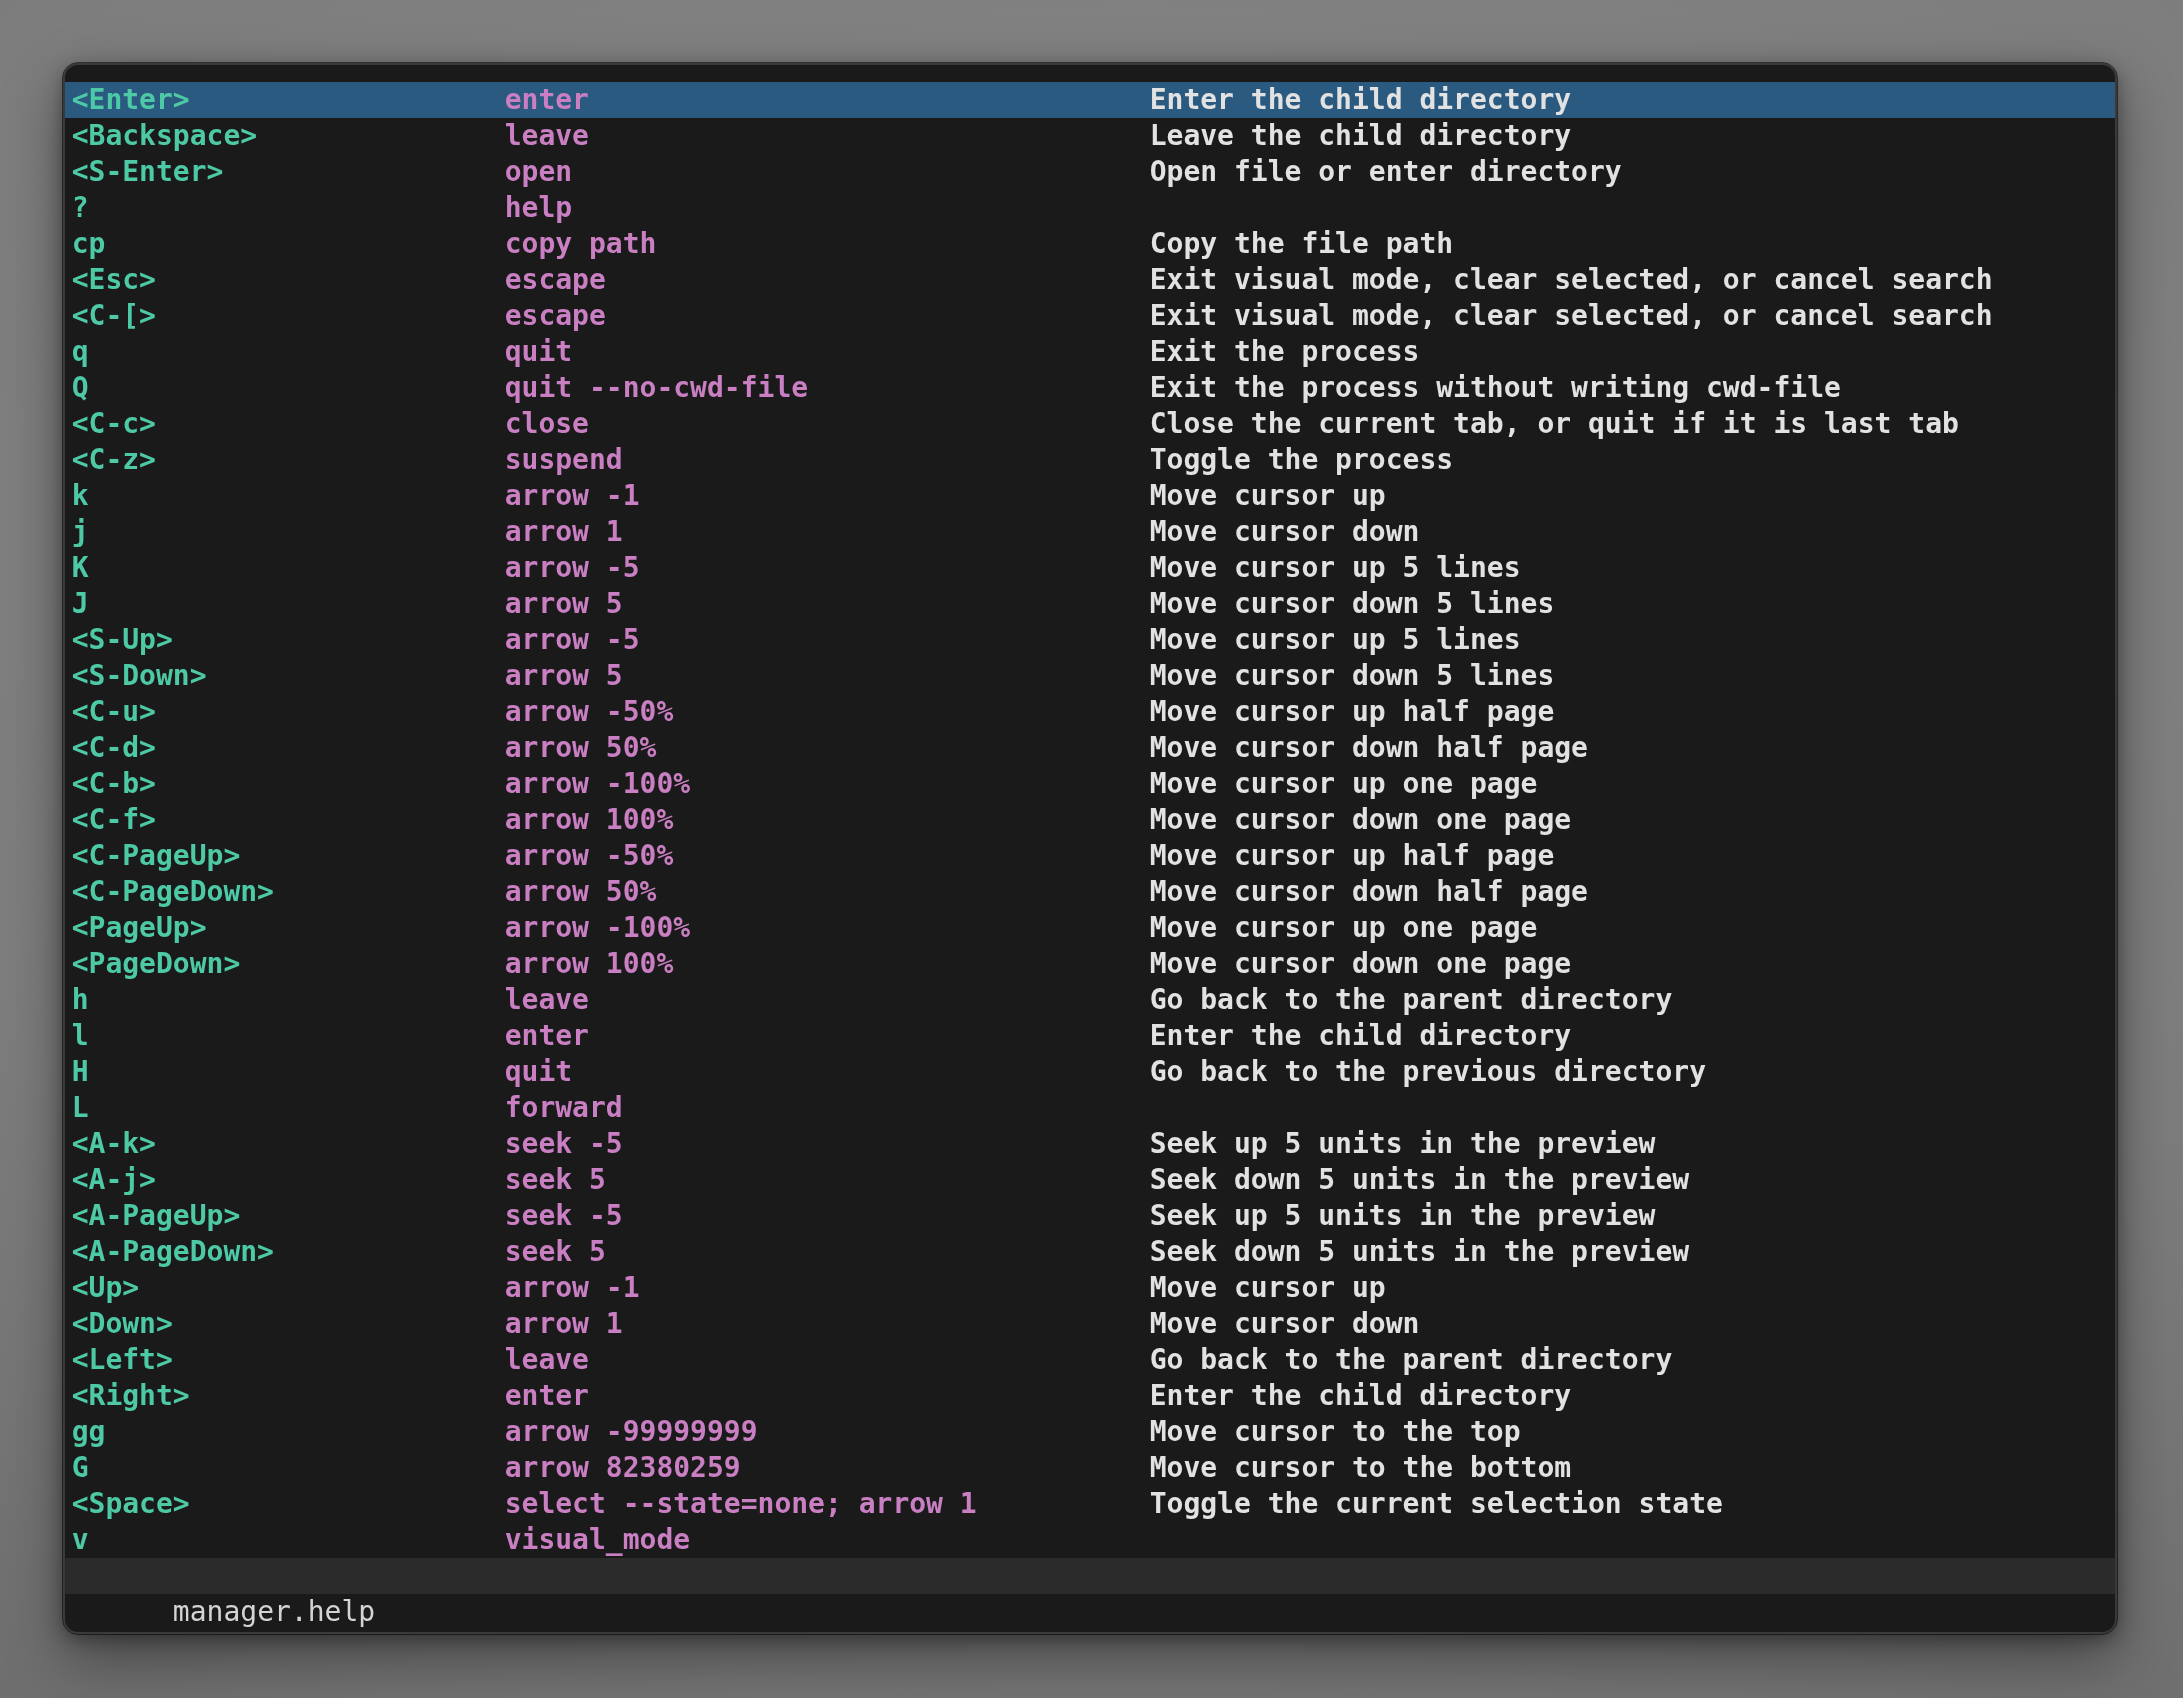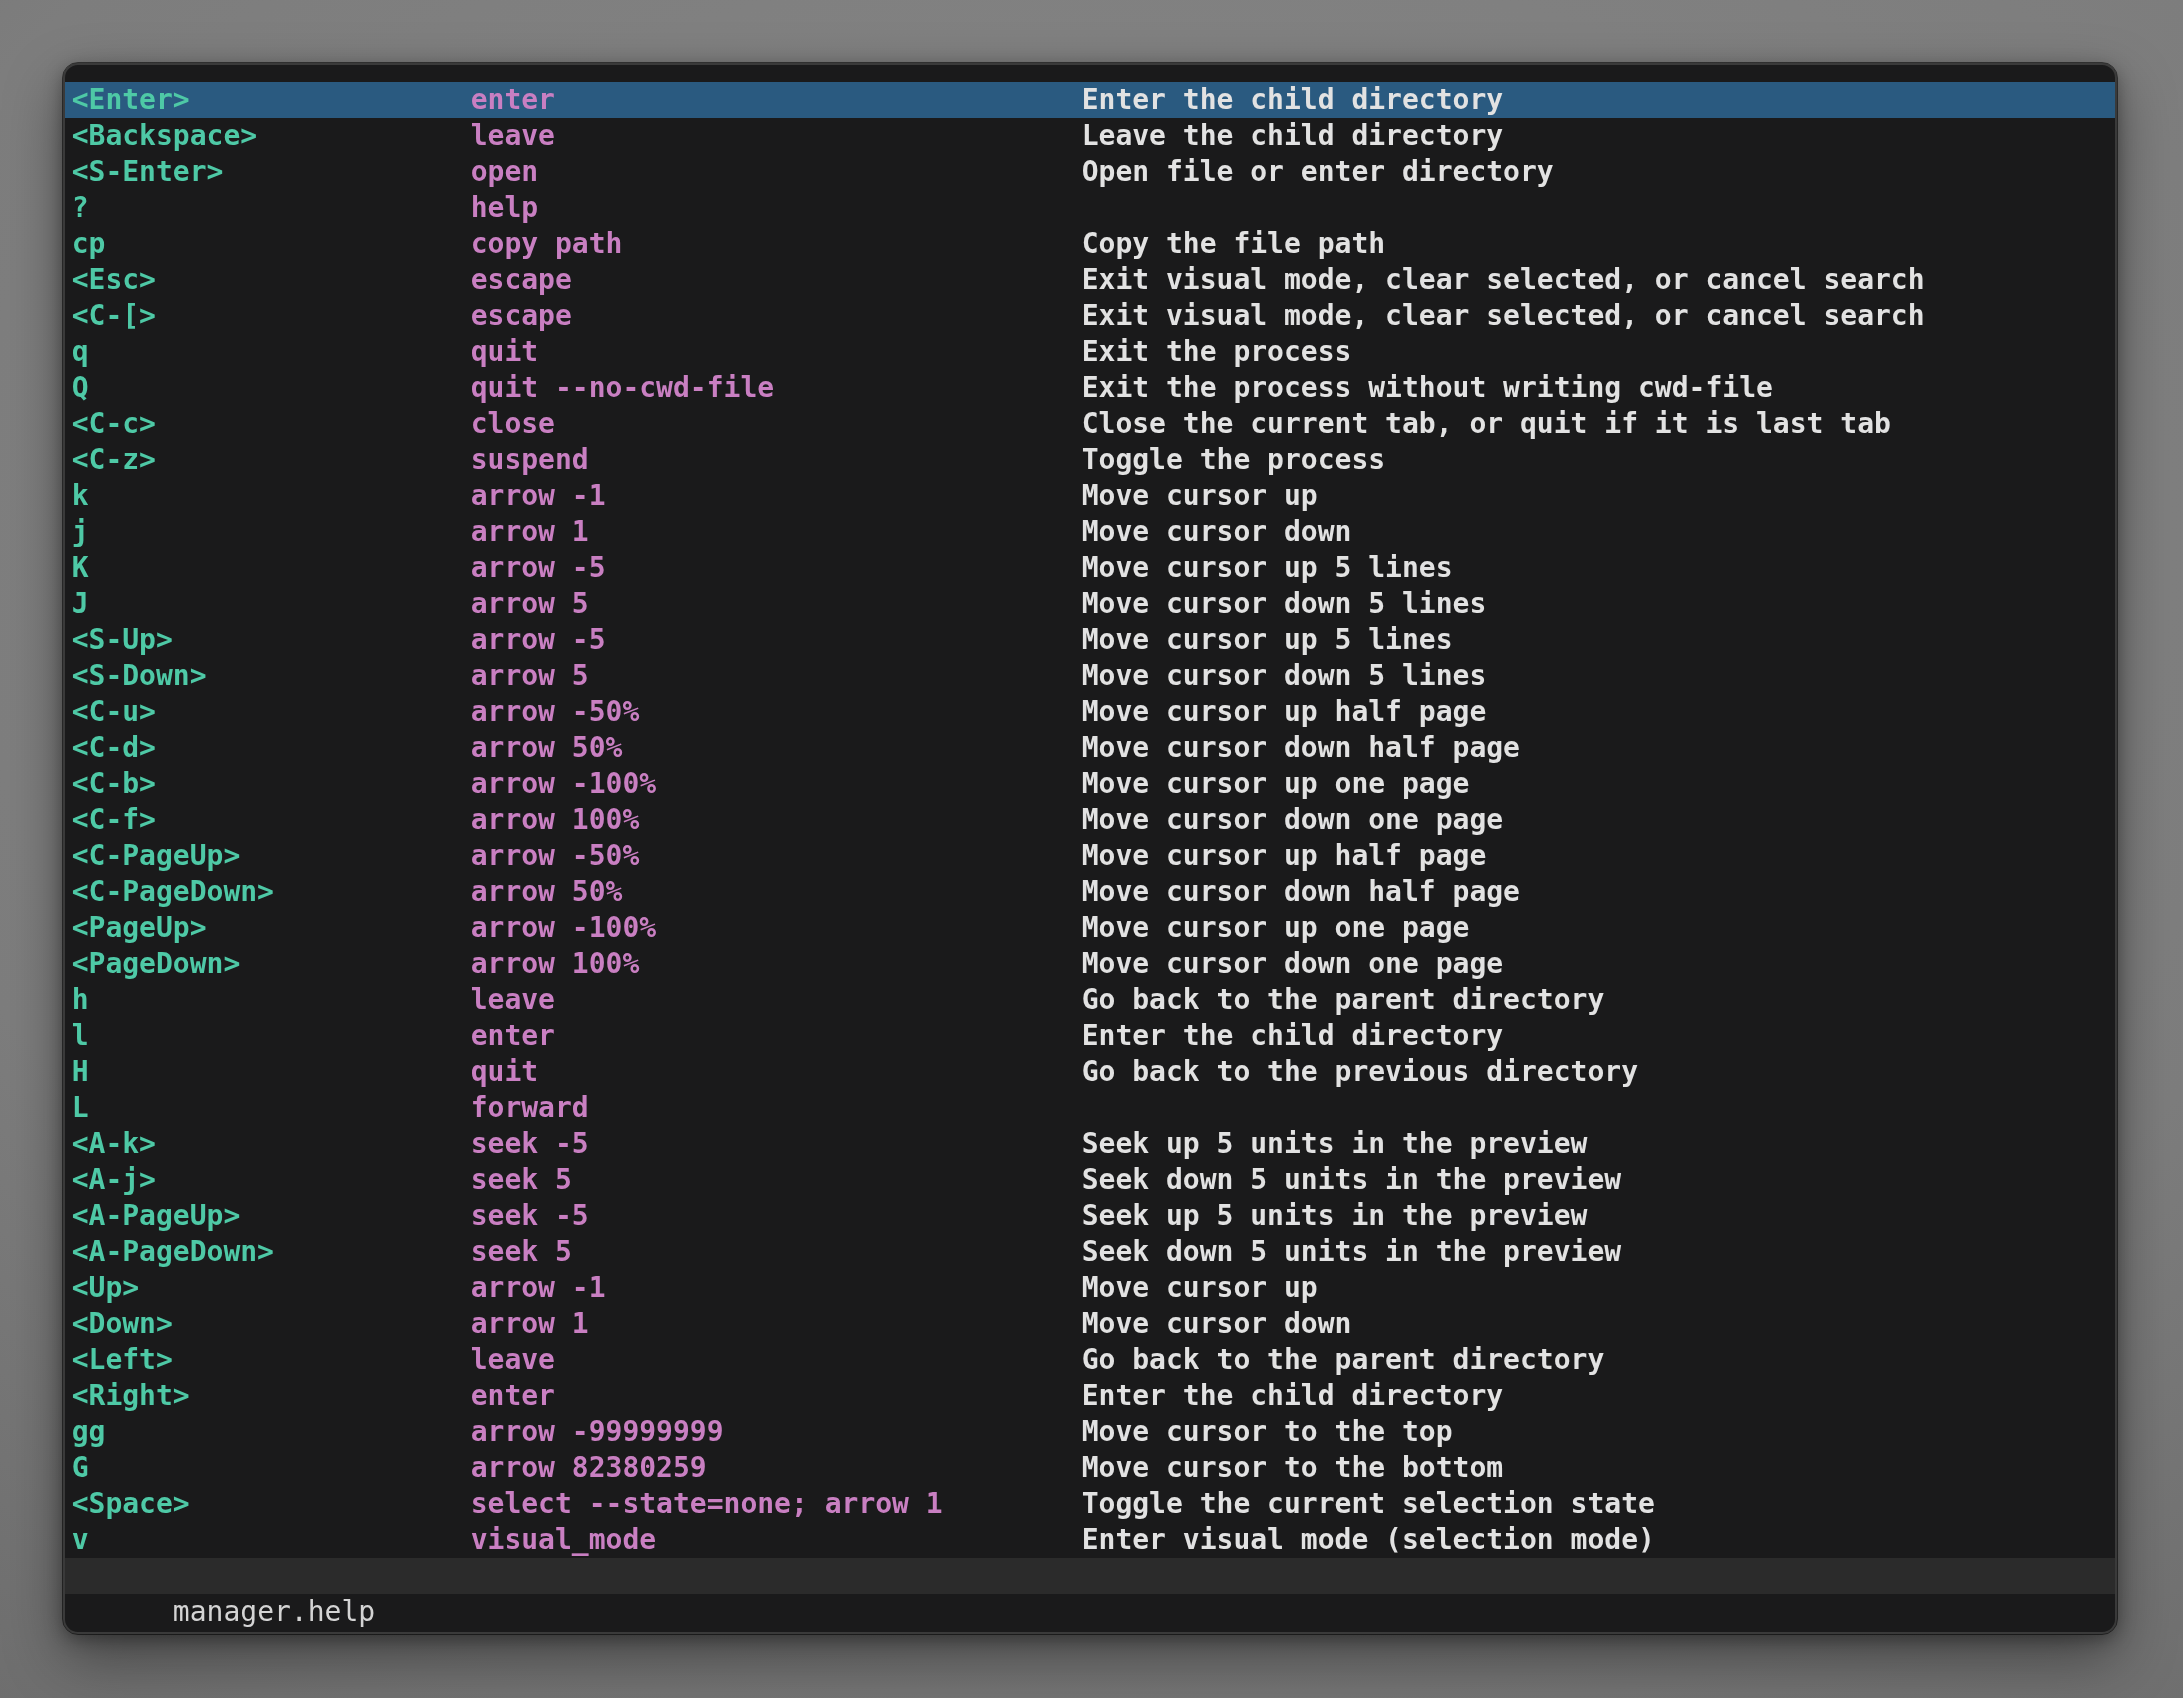--- a/index.html
+++ b/index.html
@@ -40,20 +40,21 @@
   }
   .help-row {
     display: grid;
     grid-template-columns: 399px 611px 1fr;
     height: 36px;
     line-height: 36px;
     padding-left: 6.7px;
     font-size: 28px;
     font-weight: bold;
     white-space: pre;
+    gap: 34px;
   }
   .help-row.selected {
     background: var(--selected-bg, #2a5a80);
   }
   .col-key  { color: var(--key-color, #4ec9a6); }
   .col-cmd  { color: var(--cmd-color, #c97fc2); }
   .col-desc { color: var(--desc-color, #e2e2e2); }
   .status-bar {
     height: 36px;
     line-height: 36px;
@@ -305,21 +306,20 @@
 
   <div class="help-row">
     <span class="col-key">&lt;Space&gt;</span>
     <span class="col-cmd">select --state=none; arrow 1</span>
     <span class="col-desc">Toggle the current selection state</span>
   </div>
 
   <div class="help-row">
     <span class="col-key">v</span>
     <span class="col-cmd">visual_mode</span>
-    <span class="col-desc">Enter visual mode (selection mode)</span>
   </div>
 </div>
     <div class="status-bar">
       <span>manager.help</span>
     </div>
   </div>
 </div>
 
 
 </body></html>

